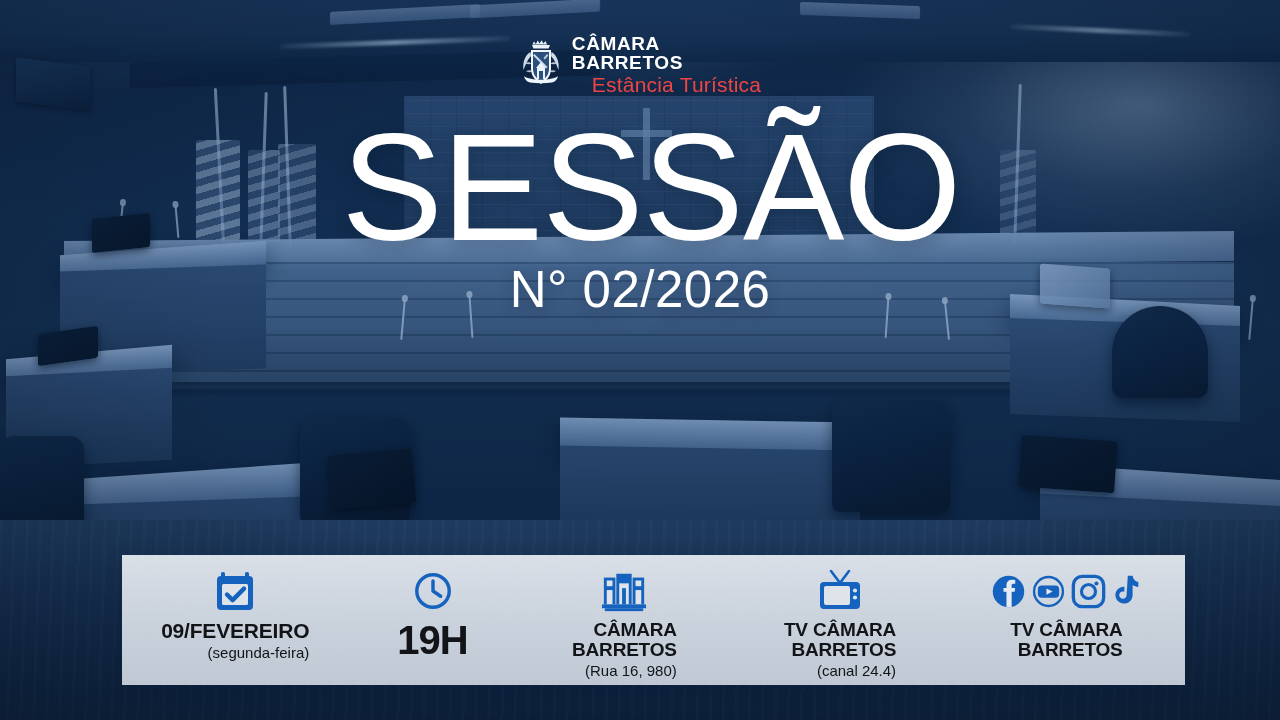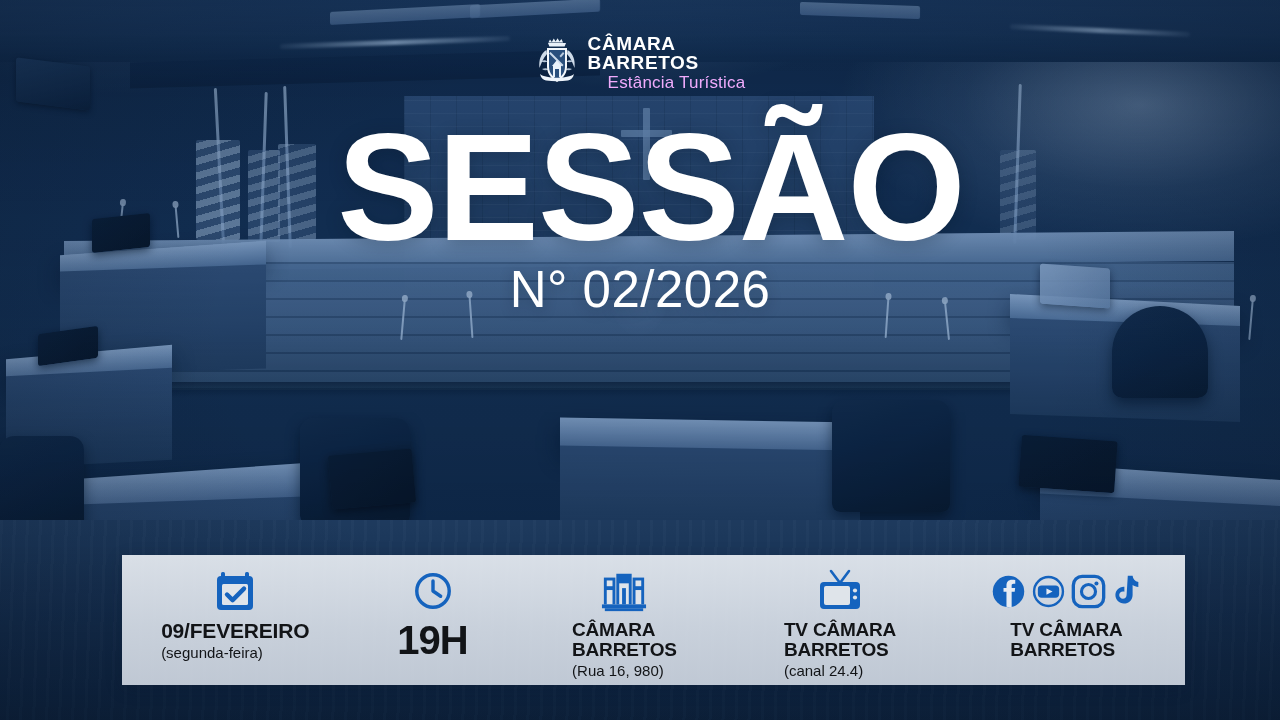--- a/index.html
+++ b/index.html
@@ -155,30 +155,30 @@
     display:flex; align-items:center; justify-content:center; gap:9px;
     z-index:8;
   }
   .crest { width:44px; height:52px; flex:0 0 auto; }
   .logo-text { display:flex; flex-direction:column; line-height:1; }
   .logo-l1, .logo-l2 {
     font-size:19px; font-weight:bold; color:#ffffff;
     letter-spacing:.6px; line-height:1.02;
   }
   .logo-l3 {
-    font-size:17px; color:#f0abfc; letter-spacing:.2px; margin-top:1px;padding-left:20px;
+    font-size:21px; color:#ef4444; letter-spacing:.2px; margin-top:1px;padding-left:20px;
   }
 
   
   .title-wrap {
     position:absolute; left:0; top:118px; width:1280px;
     text-align:center; z-index:7; color:#fff;
   }
   .t-sessao {
-    font-size:152px; font-weight:bold; letter-spacing:-1px;
+    font-size:152px; font-weight:normal; letter-spacing:-1px;
     line-height:.92; text-shadow:0 3px 18px rgba(8,22,40,.30);padding-left:22px;
   }
   .t-ordinaria {
     font-size:105px; font-weight:normal; letter-spacing:.5px;
     line-height:1.12; margin-top:-4px;
     text-shadow:0 3px 16px rgba(8,22,40,.28);
   }
   .t-numero {
     font-size:51px; font-weight:normal; letter-spacing:.5px;
     line-height:1.1; margin-top:4px;
@@ -197,21 +197,21 @@
     display:flex; flex-direction:column; align-items:center;
     padding-top:13px;
   }
   .cell.date    { flex:1.05 1 0; }
   .cell.time    { flex:.78 1 0; }
   .cell.place   { flex:1.00 1 0; }
   .cell.tv      { flex:1.00 1 0; }
   .cell.social  { flex:1.10 1 0; }
 
   .ico { height:46px; display:flex; align-items:center; justify-content:center; }
-  .lines { margin-top:6px; text-align:left; color:#121417; }
+  .lines { margin-top:6px; text-align:right; color:#121417; }
   .l-main {
     font-size:21px; font-weight:bold; line-height:1.06;
     letter-spacing:-.2px; white-space:nowrap;
   }
   .l-main.small { font-size:19px; }
   .l-sub { font-size:15px; font-weight:normal; line-height:1.2; margin-top:2px; white-space:nowrap; }
   .l-big { font-size:40px; font-weight:bold; line-height:1; letter-spacing:-1px; }
 
   .social-row { display:flex; align-items:center; gap:3px; height:46px; }
 

